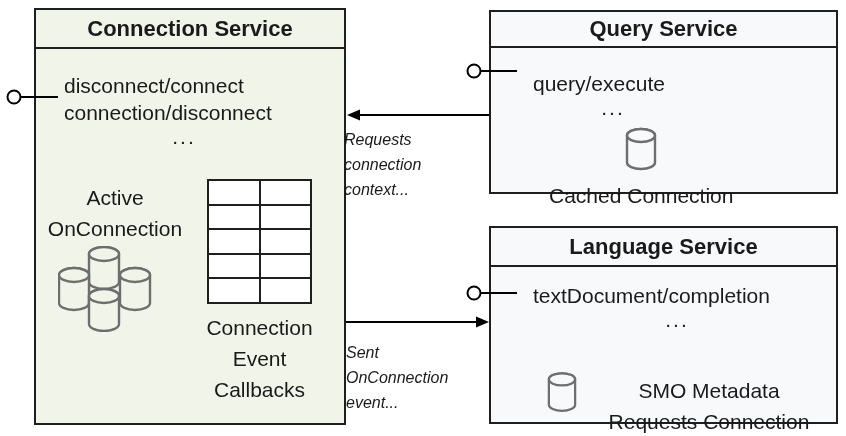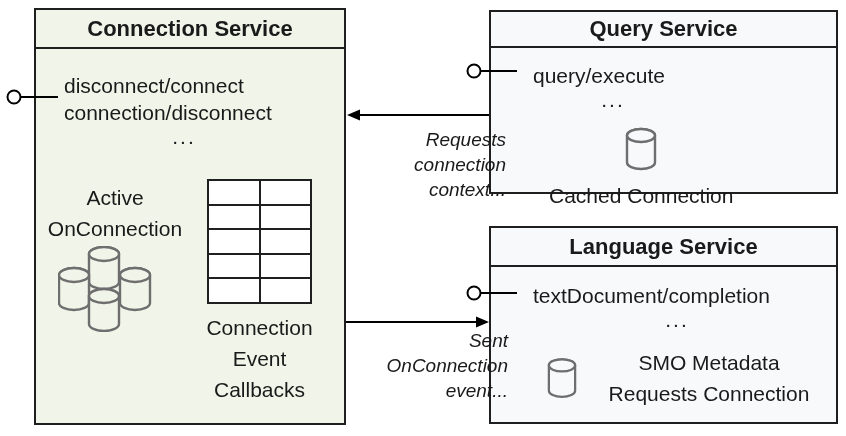--- a/index.html
+++ b/index.html
@@ -23,52 +23,52 @@
   .box-title{
     border-bottom:2px solid var(--c-border);
     font-weight:bold;font-size:22px;text-align:center;
     box-sizing:border-box;
   }
   .conn .box-title{height:39px;line-height:37px;}
   .query .box-title{height:36px;line-height:34px;}
   .lang .box-title{height:39px;line-height:37px;}
   .methods{position:absolute;font-size:21px;line-height:27px;white-space:nowrap;}
   .conn .methods{left:28px;top:62px;width:240px;}
-  .query .methods{left:42px;top:50px;width:160px;}
+  .query .methods{left:42px;top:58px;width:160px;}
   .lang .methods{left:42px;top:54px;width:288px;}
   .ellipsis-line{text-align:center;letter-spacing:2px;line-height:22px;}
   .active-label{
     position:absolute;left:4px;top:172px;width:150px;
     font-size:21px;line-height:31px;text-align:center;
   }
   .cluster-icon{position:absolute;left:22px;top:236px;}
   .callbacks-table{
     position:absolute;left:171px;top:169px;width:105px;height:125px;
     display:grid;gap:2px;padding:2px;background:var(--c-border);box-sizing:border-box;
   }
   .callbacks-table .cell{background:#ffffff;}
   .callbacks-label{
     position:absolute;left:141px;top:302px;width:165px;
     font-size:21px;line-height:31px;text-align:center;
   }
   .resource-row{position:absolute;display:flex;align-items:center;gap:13px;}
   .query .resource-row{left:58px;top:115px;flex-direction:column;}
   .lang .resource-row{left:56px;top:119px;}
   .resource-label{font-size:21px;white-space:nowrap;}
-  .resource-label.multi{text-align:center;line-height:31px;width:238px;}
+  .resource-label.multi{text-align:center;line-height:31px;width:238px;margin-top:28px;}
   .overlay{position:absolute;left:0;top:0;pointer-events:none;}
   .overlay line{stroke:var(--c-line);stroke-width:2px;}
   .overlay circle{fill:#ffffff;stroke:var(--c-line);stroke-width:2px;}
   .overlay polygon{fill:var(--c-line);}
   .flow-label{
-    position:absolute;font-size:19px;font-style:italic;line-height:25px;
-    text-align:right;white-space:nowrap;padding-left:12px;
+    position:absolute;font-size:16px;font-style:italic;line-height:25px;
+    text-align:left;white-space:nowrap;
   }
   .flow-label.requests{left:344px;top:127px;width:150px;}
-  .flow-label.sent{left:346px;top:328px;width:150px;}
+  .flow-label.sent{left:346px;top:340px;width:150px;}
   .db-icon path,.db-icon ellipse{stroke:var(--c-icon-stroke);stroke-width:2.4px;}
   .db-icon.single path,.db-icon.single ellipse{fill:var(--c-service-fill);}
   .db-icon.cluster path,.db-icon.cluster ellipse{fill:var(--c-connection-fill);}
 </style>
 </head>
 <body>
 
 <div class="canvas">
 
   <div class="box conn">

